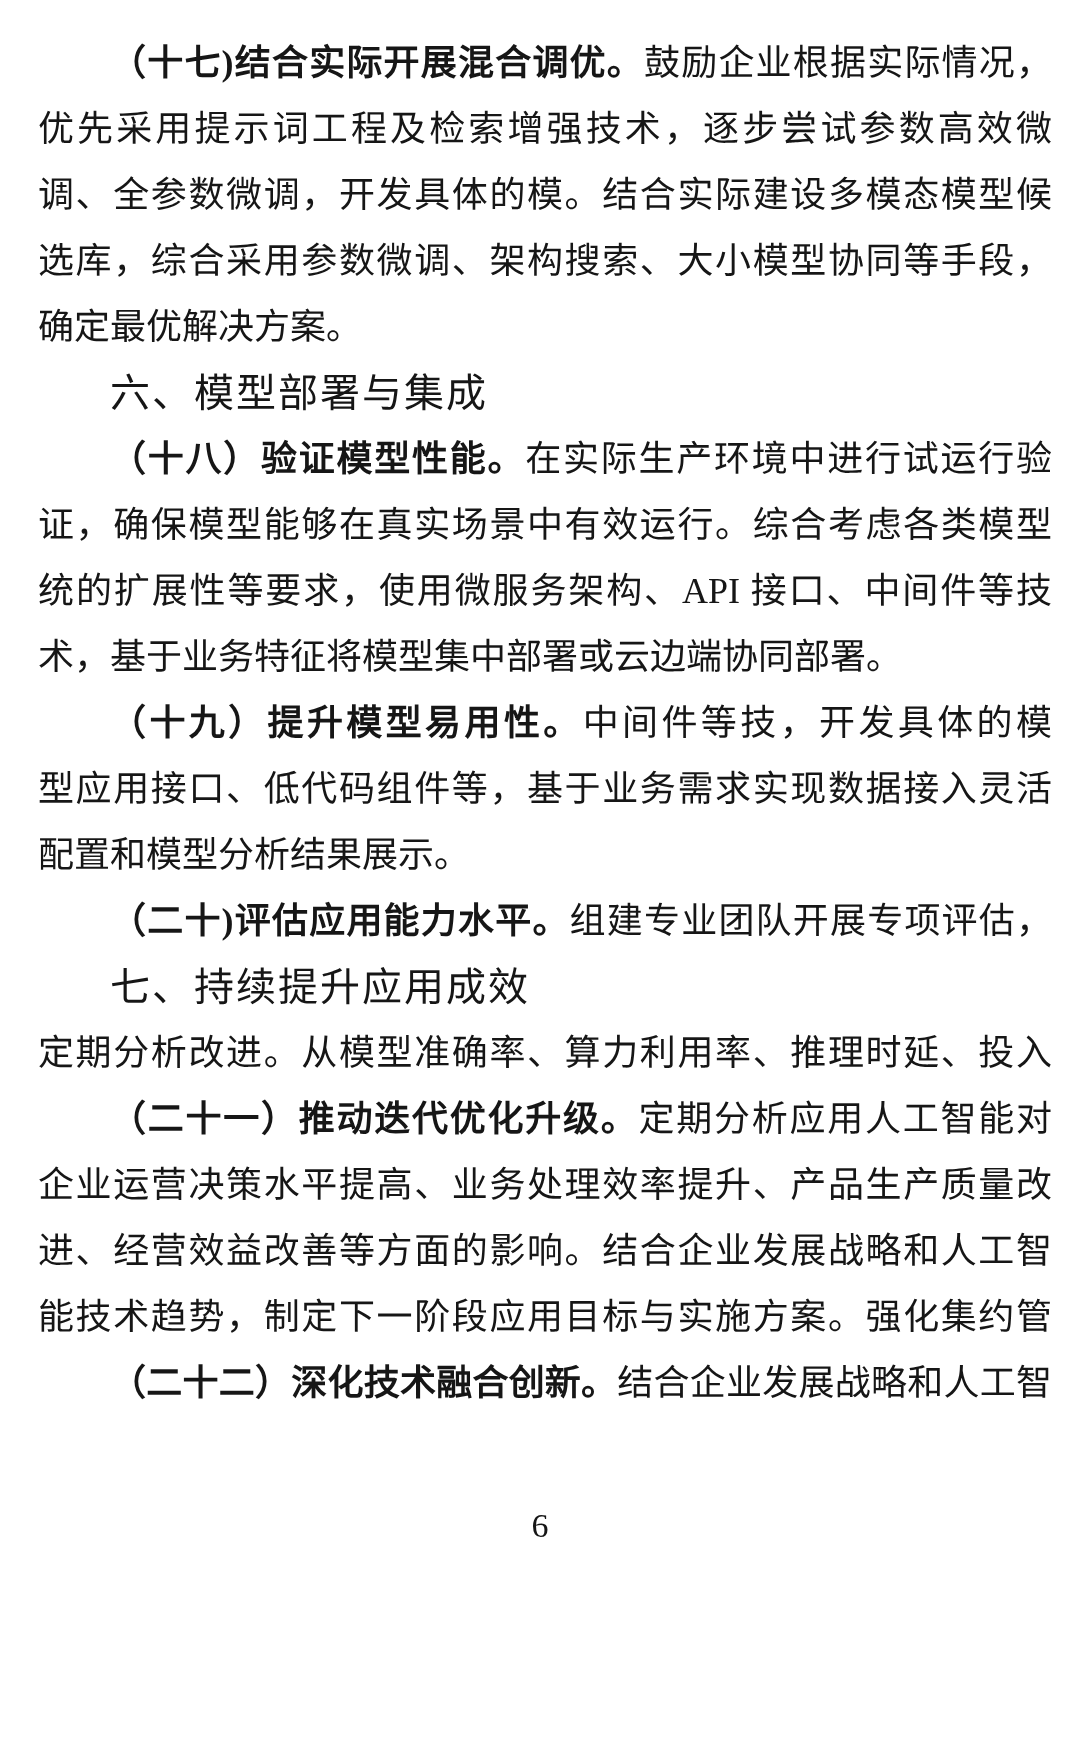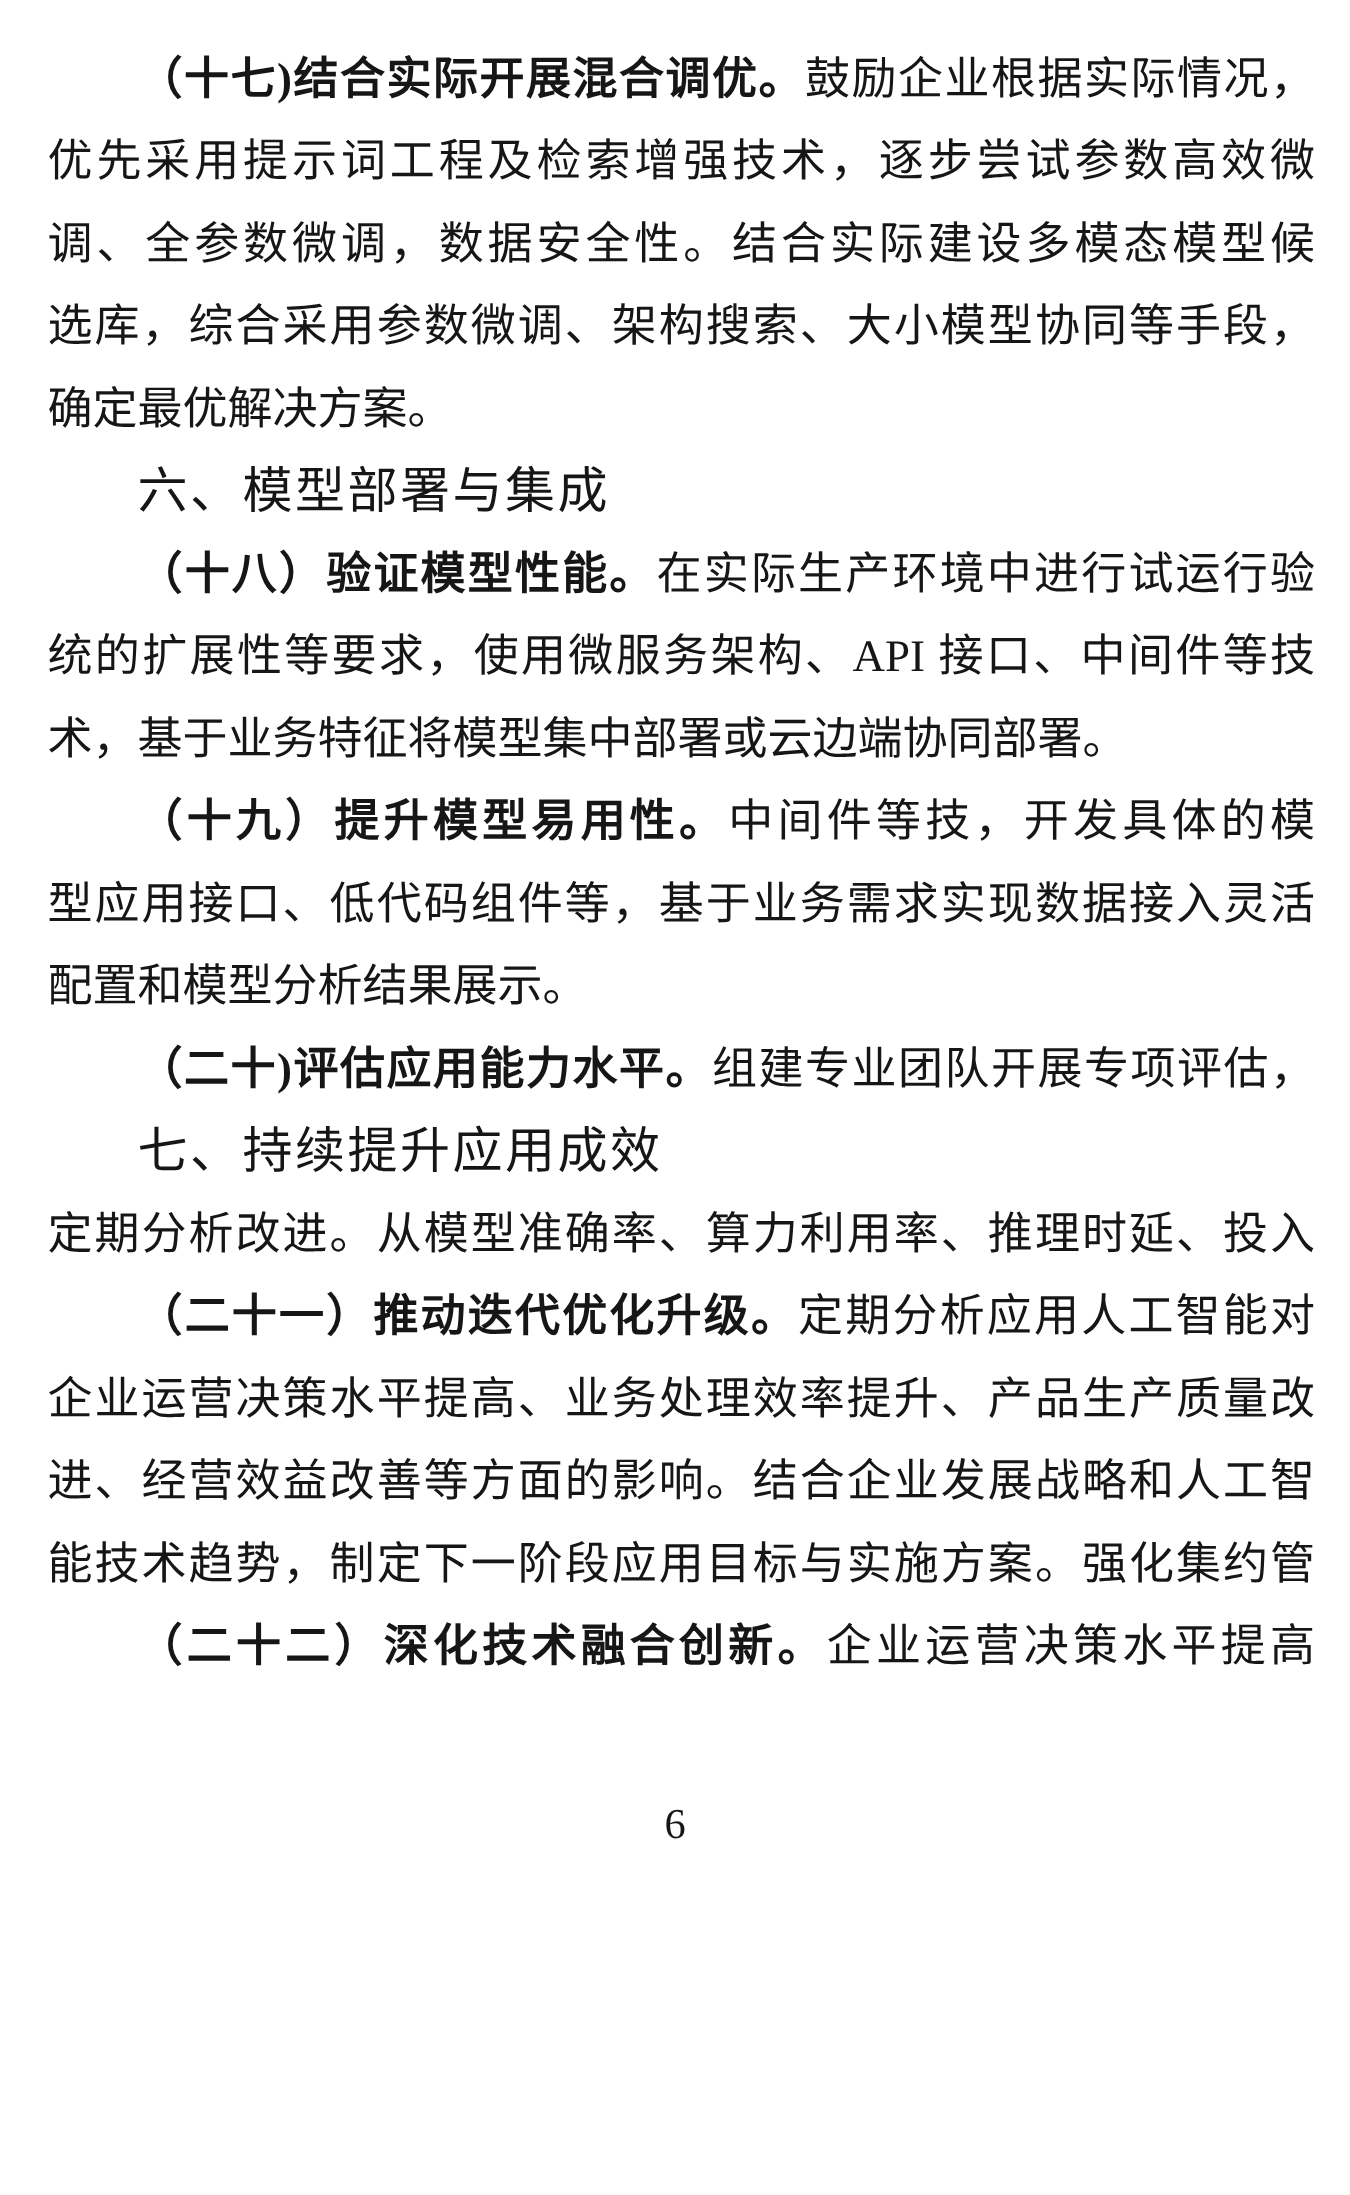--- a/index.html
+++ b/index.html
@@ -56,35 +56,36 @@
     color: #161616;
   }
 </style>
 </head>
 <body>
 
 <div class="page">
   <div class="doc-body" id="doc-body">
       <div class="line indent"><span class="lead">（十七)结合实际开展混合调优。</span><span>鼓励企业根据实际情况，</span></div>
       <div class="line"><span>优先采用提示词工程及检索增强技术，逐步尝试参数高效微</span></div>
-      <div class="line"><span>调、全参数微调，数据安全性。结合实际建设多模态模型候</span></div>
+      <div class="line"><span>调、全参数微调，开发具体的模。结合实际建设多模态模型候</span></div>
       <div class="line"><span>选库，综合采用参数微调、架构搜索、大小模型协同等手段，</span></div>
       <div class="line last"><span>确定最优解决方案。</span></div>
       <div class="line heading indent last"><span>六、模型部署与集成</span></div>
       <div class="line indent"><span class="lead">（十八）验证模型性能。</span><span>在实际生产环境中进行试运行验</span></div>
+      <div class="line"><span>证，确保模型能够在真实场景中有效运行。综合考虑各类模型</span></div>
       <div class="line"><span>统的扩展性等要求，使用微服务架构、API 接口、中间件等技</span></div>
       <div class="line last"><span>术，基于业务特征将模型集中部署或云边端协同部署。</span></div>
       <div class="line indent"><span class="lead">（十九）提升模型易用性。</span><span>中间件等技，开发具体的模</span></div>
       <div class="line"><span>型应用接口、低代码组件等，基于业务需求实现数据接入灵活</span></div>
       <div class="line last"><span>配置和模型分析结果展示。</span></div>
       <div class="line indent"><span class="lead">（二十)评估应用能力水平。</span><span>组建专业团队开展专项评估，</span></div>
       <div class="line heading indent last"><span>七、持续提升应用成效</span></div>
       <div class="line"><span>定期分析改进。从模型准确率、算力利用率、推理时延、投入</span></div>
       <div class="line indent"><span class="lead">（二十一）推动迭代优化升级。</span><span>定期分析应用人工智能对</span></div>
       <div class="line"><span>企业运营决策水平提高、业务处理效率提升、产品生产质量改</span></div>
       <div class="line"><span>进、经营效益改善等方面的影响。结合企业发展战略和人工智</span></div>
       <div class="line"><span>能技术趋势，制定下一阶段应用目标与实施方案。强化集约管</span></div>
-      <div class="line indent"><span class="lead">（二十二）深化技术融合创新。</span><span>企业运营决策水平提高</span></div>
+      <div class="line indent"><span class="lead">（二十二）深化技术融合创新。</span><span>结合企业发展战略和人工智</span></div>
     </div>
   <div class="page-footer">
     <span class="page-number">6</span>
   </div>
 </div>
 
 </body></html>

